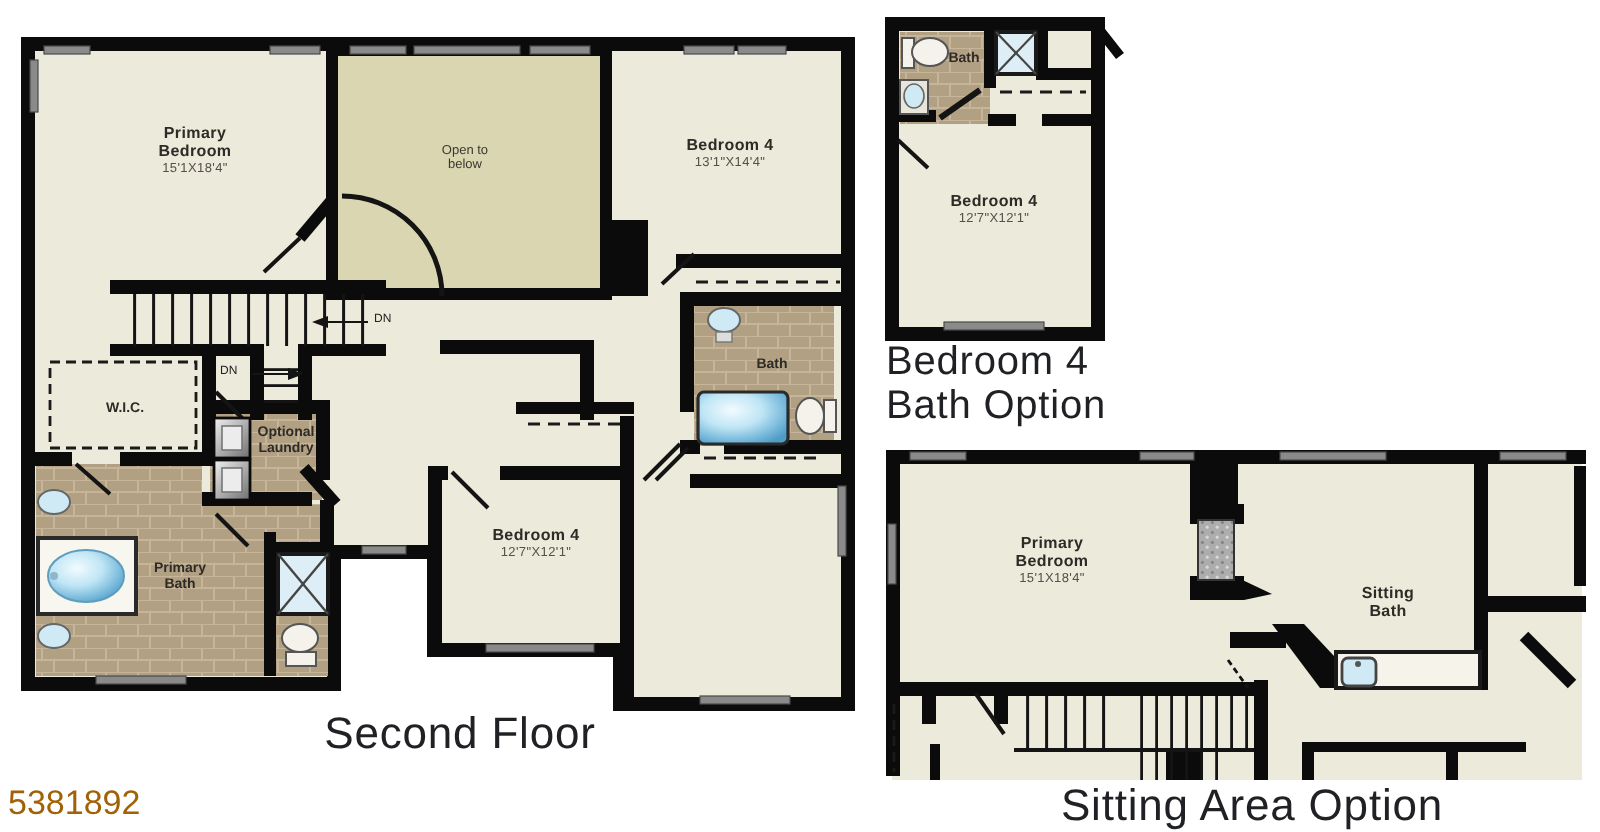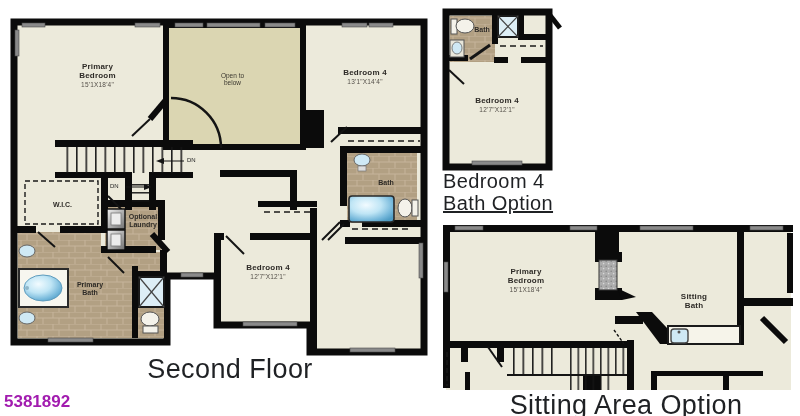--- a/index.html
+++ b/index.html
@@ -5,24 +5,24 @@
   html,body{margin:0;padding:0;background:#ffffff;}
   #canvas{position:relative;width:800px;height:416px;background:#ffffff;overflow:hidden;
           font-family:"Liberation Sans","DejaVu Sans",sans-serif;}
   #plan-svg{position:absolute;left:0;top:0;}
   .lbl{position:absolute;text-align:center;color:#2e2b27;font-weight:bold;line-height:1.15;}
   .lbl .nm{display:block;font-size:8px;letter-spacing:.2px;}
   .lbl .nm-sm{display:block;font-size:7px;}
   .lbl .dims{display:block;font-weight:normal;font-size:6.5px;color:#55504a;margin-top:1px;letter-spacing:.2px;}
   .lbl .soft{display:block;font-weight:normal;font-size:6.5px;color:#3a372f;}
   .dn{position:absolute;font-size:6px;font-weight:normal;color:#222;}
-  .cap{position:absolute;color:#1f2124;font-size:27px;font-weight:400;letter-spacing:.4px;}
+  .cap{position:absolute;color:#1f2124;font-size:22px;font-weight:400;letter-spacing:.4px;}
   .cap-center{text-align:center;}
   .cap-sm{font-size:20px;line-height:22px;}
-  #id-label{position:absolute;left:4px;top:392px;font-size:17px;color:#a21caf;font-weight:700;}
+  #id-label{position:absolute;left:4px;top:392px;font-size:17px;color:#a16207;font-weight:400;}
 </style>
 </head>
 <body>
 
 <div id="canvas">
 
   <svg id="plan-svg" width="800" height="416" viewBox="0 0 800 416">
     <defs>
       <pattern id="tilePat" width="16" height="12" patternUnits="userSpaceOnUse">
         <rect width="16" height="12" fill="#b2a083"></rect>
@@ -299,18 +299,18 @@
     <span class="dims">15'1X18'4"</span>
   </div>
   <div class="lbl" style="left:660px;top:264px;width:68px;margin-top:28px;">
     <span class="nm">Sitting</span>
     <span class="nm">Bath</span>
   </div>
 
   <div class="cap cap-center" style="left:130px;top:354px;width:200px;">Second Floor</div>
   <div class="cap cap-sm" style="left:443px;top:170px;width:140px;">
     <span style="display:block;">Bedroom 4</span>
-    <span style="display:block;text-decoration:underline;">Bath Option</span>
+    <span style="display:block;">Bath Option</span>
   </div>
   <div class="cap cap-center" style="left:450px;top:390px;width:352px;">Sitting Area Option</div>
 
   <div id="id-label">5381892</div>
 </div>
 
 </body></html>

